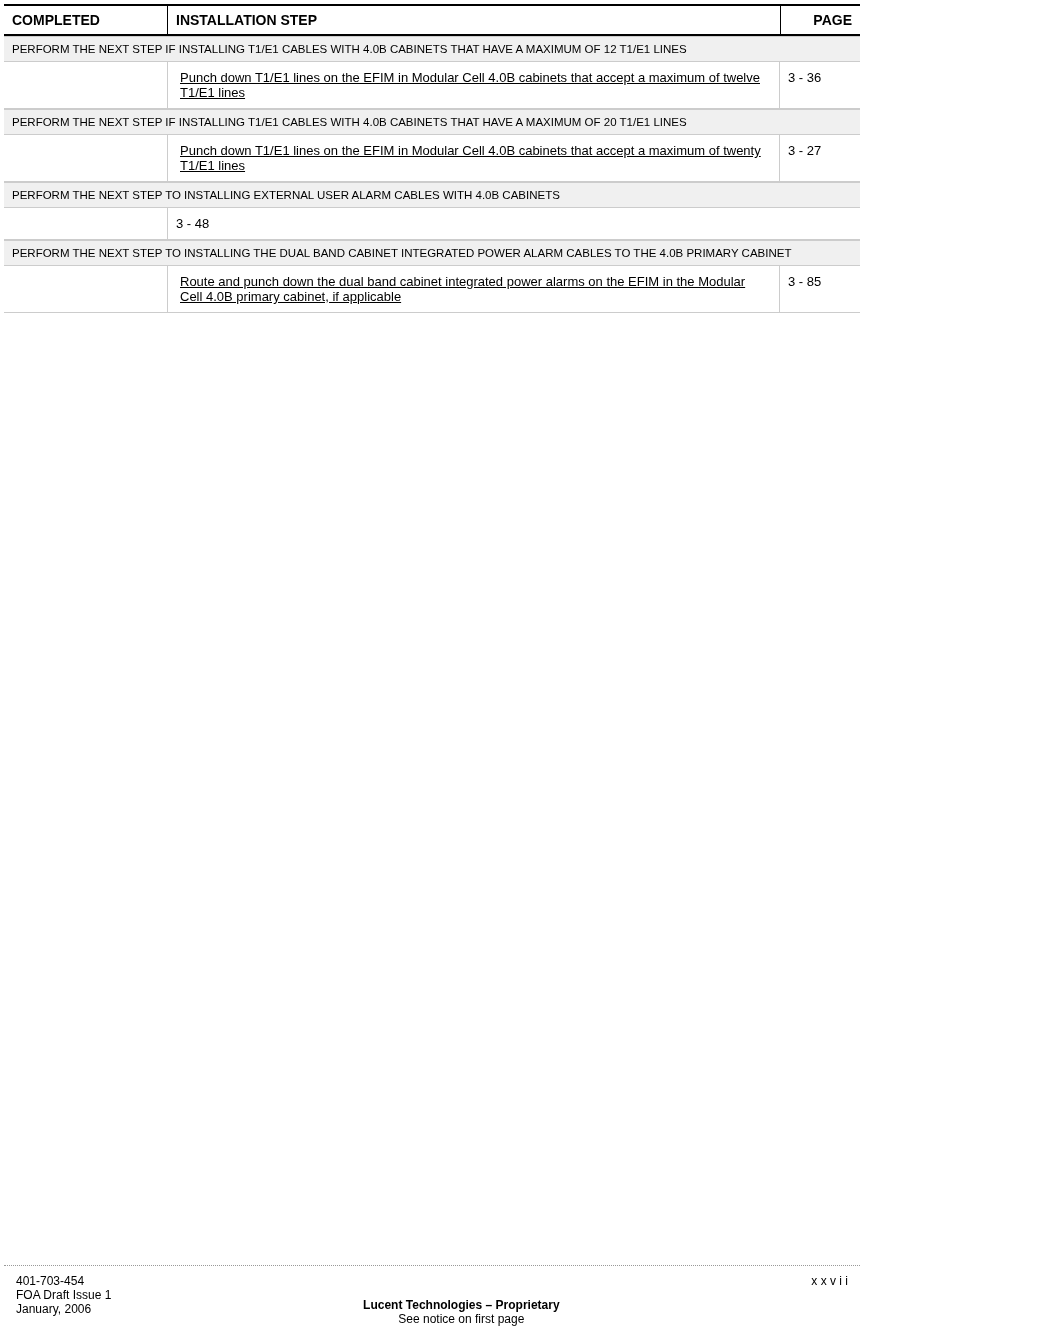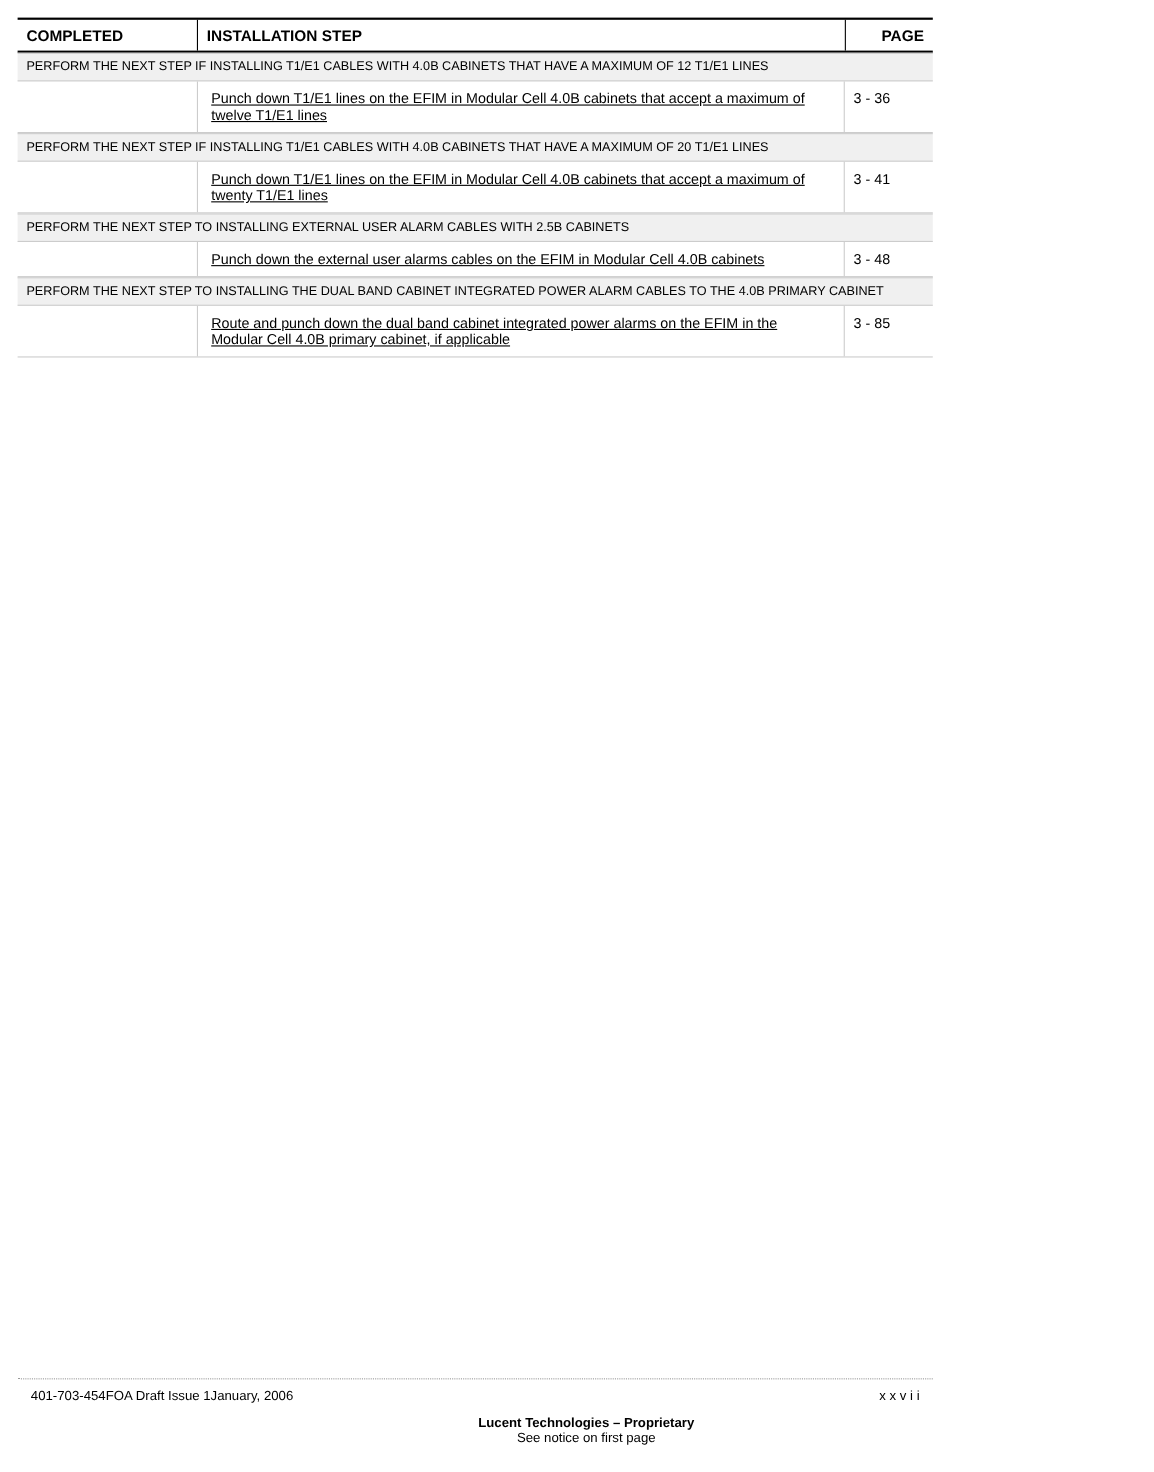--- a/index.html
+++ b/index.html
@@ -10,21 +10,21 @@
       color: #000;
       width: 1049px;
       min-height: 1338px;
       position: relative;
     }
     .page-wrapper {
       width: 864px;
       min-height: 1338px;
       display: flex;
       flex-direction: column;
-      padding: 16px;
+      padding: 4px;
     }
     
     .header-row {
       display: flex;
       border-bottom: 2px solid #000;
       border-top: 2px solid #000;
     }
     .header-completed {
       width: 164px;
       min-width: 164px;
@@ -106,20 +106,21 @@
       border-top: 1px dotted #999;
       padding: 8px 12px;
       display: flex;
       justify-content: space-between;
       align-items: flex-start;
       font-size: 12px;
       margin-top: auto;
     }
     .footer-left {
       display: flex;
+      flex-direction: column;
     }
     .footer-center {
       text-align: center;
       margin-top: 24px;
     }
     .footer-right {
       text-align: left;
     }
     .footer-center strong {
       font-weight: bold;
@@ -146,26 +147,25 @@
   <div class="section-header">PERFORM THE NEXT STEP IF INSTALLING T1/E1 CABLES WITH 4.0B CABINETS THAT HAVE A MAXIMUM OF 12 T1/E1 LINES</div>
       <div class="step-row">
         <div class="step-completed-cell"></div>
         <div class="step-description-cell"><span class="step-link">Punch down T1/E1 lines on the EFIM in Modular Cell 4.0B cabinets that accept a maximum of twelve T1/E1 lines</span></div>
         <div class="step-page-cell">3 - 36</div>
       </div>
       <div class="section-header">PERFORM THE NEXT STEP IF INSTALLING T1/E1 CABLES WITH 4.0B CABINETS THAT HAVE A MAXIMUM OF 20 T1/E1 LINES</div>
       <div class="step-row">
         <div class="step-completed-cell"></div>
         <div class="step-description-cell"><span class="step-link">Punch down T1/E1 lines on the EFIM in Modular Cell 4.0B cabinets that accept a maximum of twenty T1/E1 lines</span></div>
-        <div class="step-page-cell">3 - 41</div>
+        <div class="step-page-cell">3 - 27</div>
       </div>
-      <div class="section-header">PERFORM THE NEXT STEP TO INSTALLING EXTERNAL USER ALARM CABLES WITH 2.5B CABINETS</div>
+      <div class="section-header">PERFORM THE NEXT STEP TO INSTALLING EXTERNAL USER ALARM CABLES WITH 4.0B CABINETS</div>
       <div class="step-row">
         <div class="step-completed-cell"></div>
-        <div class="step-description-cell"><span class="step-link">Punch down the external user alarms cables on the EFIM in Modular Cell 4.0B cabinets</span></div>
         <div class="step-page-cell">3 - 48</div>
       </div>
       <div class="section-header">PERFORM THE NEXT STEP TO INSTALLING THE DUAL BAND CABINET INTEGRATED POWER ALARM CABLES TO THE 4.0B PRIMARY CABINET</div>
       <div class="step-row">
         <div class="step-completed-cell"></div>
         <div class="step-description-cell"><span class="step-link">Route and punch down the dual band cabinet integrated power alarms on the EFIM in the Modular Cell 4.0B primary cabinet, if applicable</span></div>
         <div class="step-page-cell">3 - 85</div>
       </div>
     </div>
 

